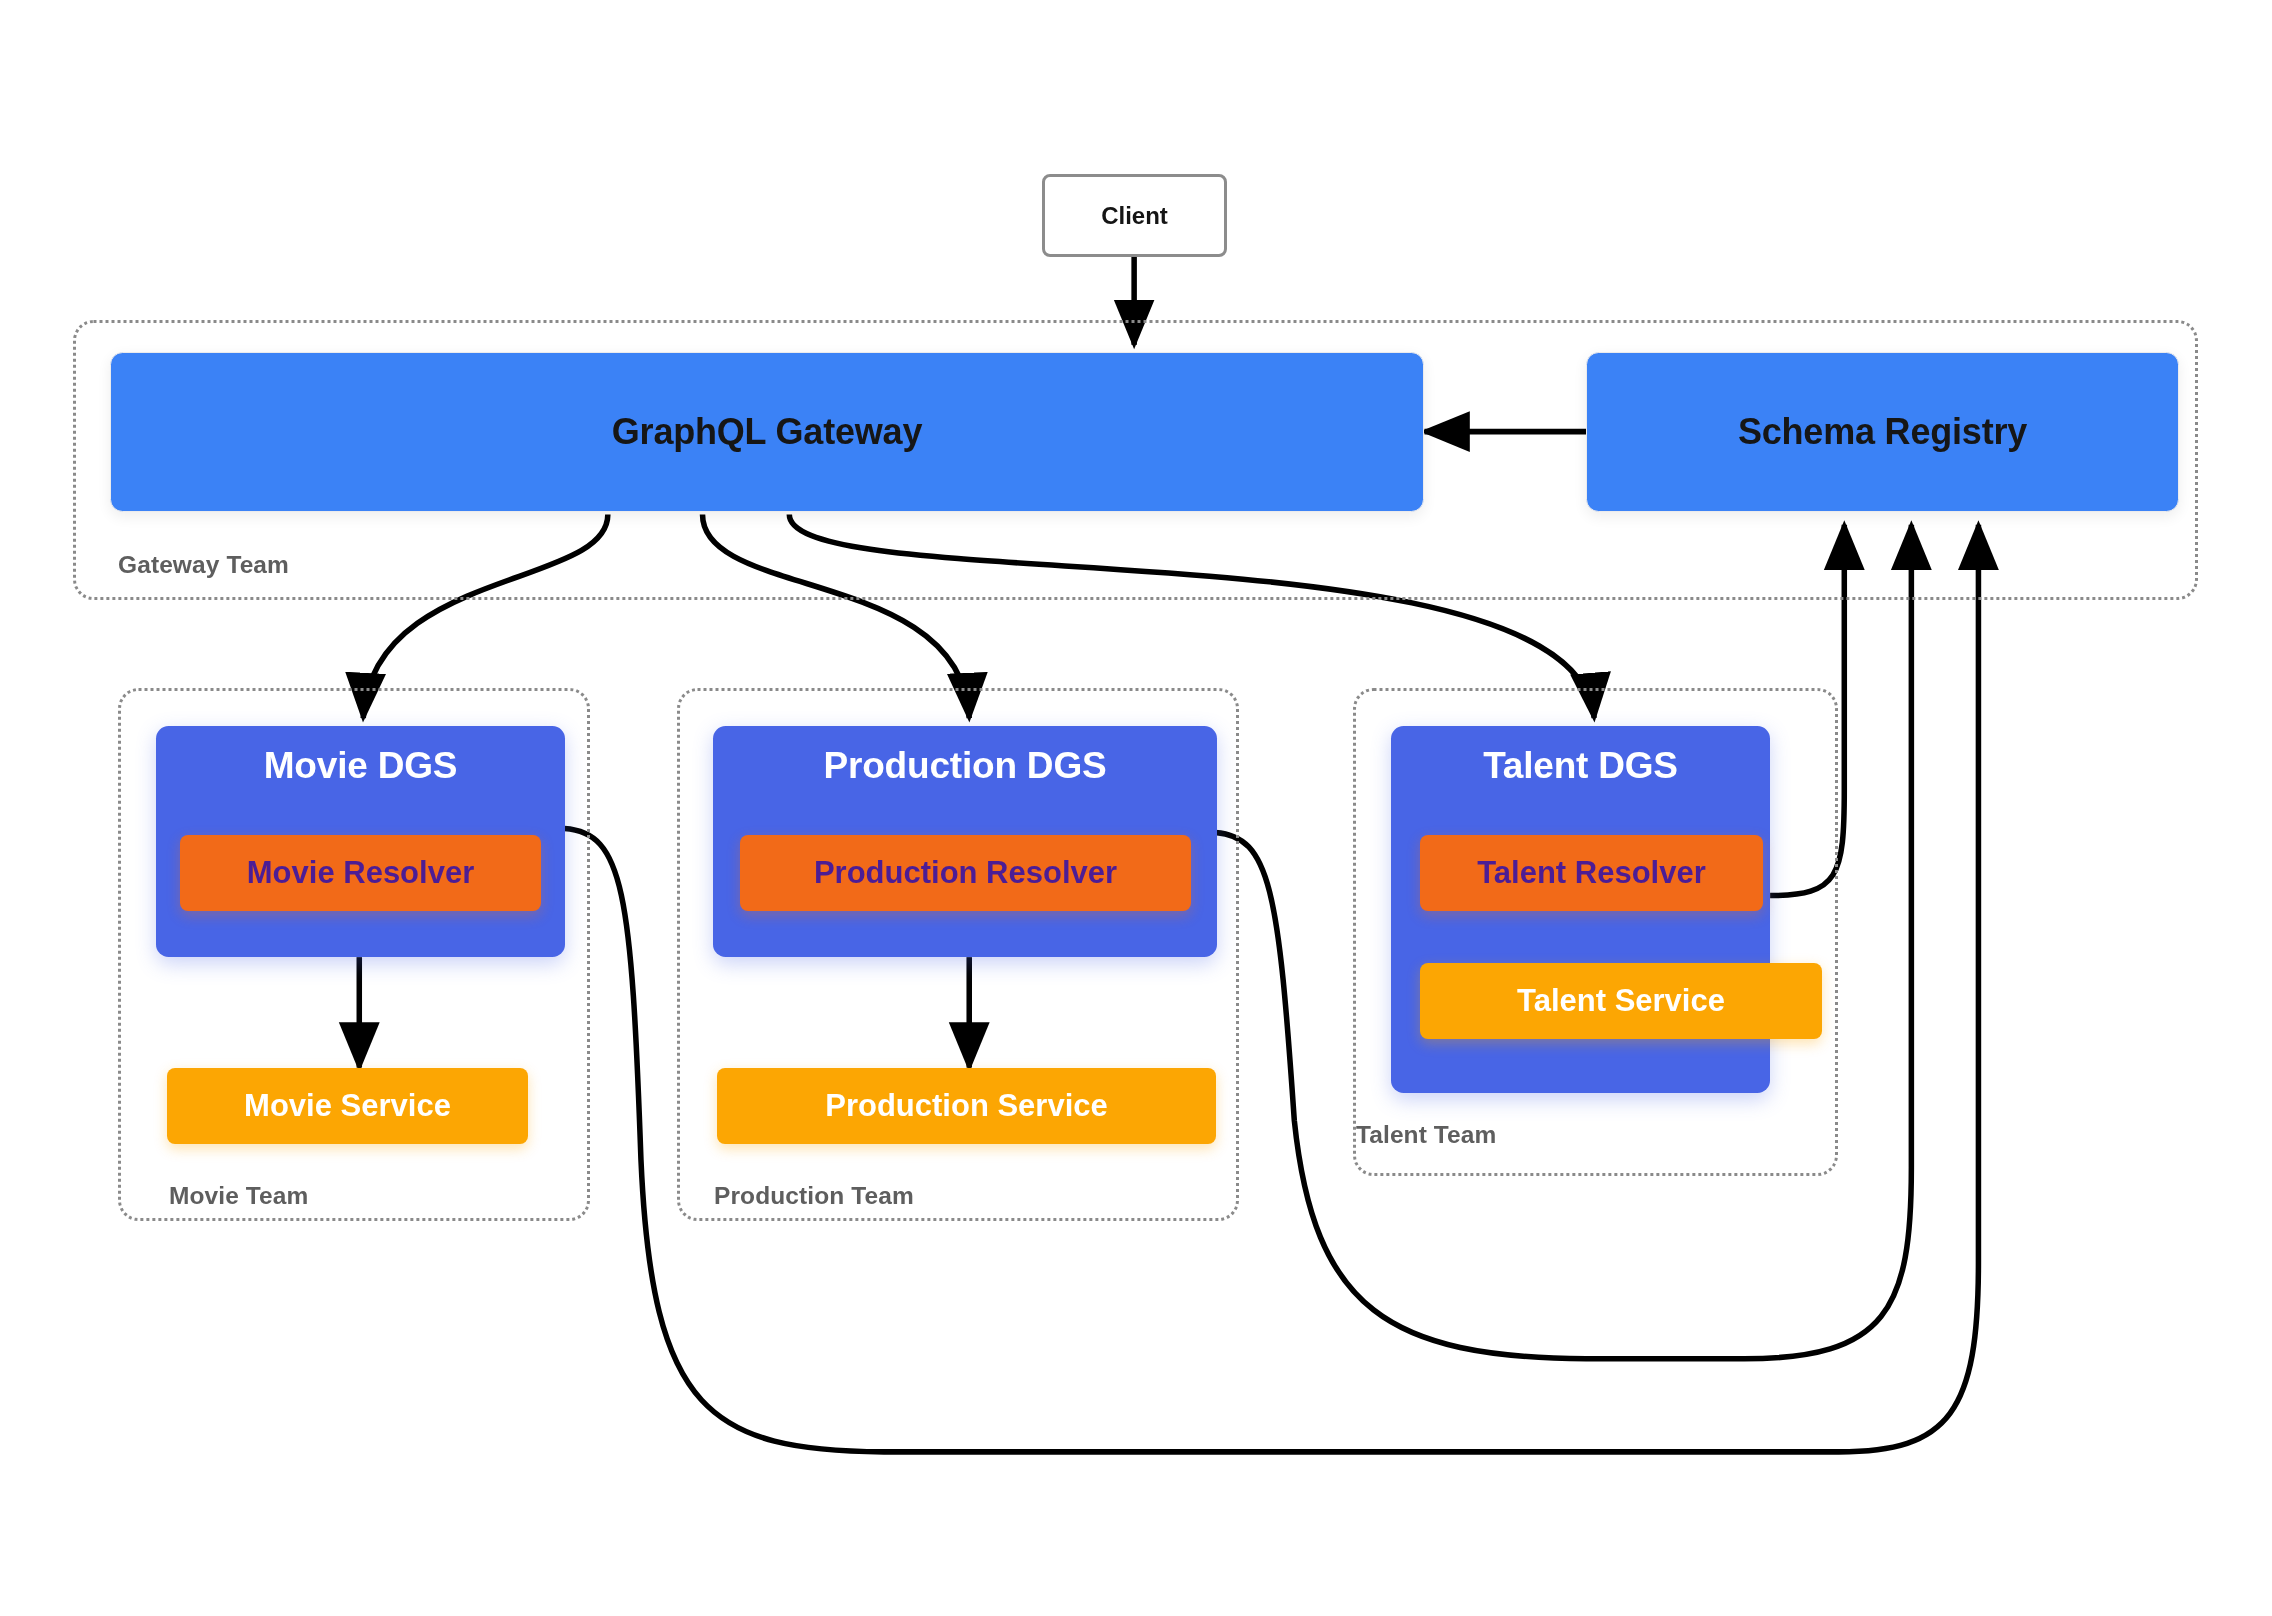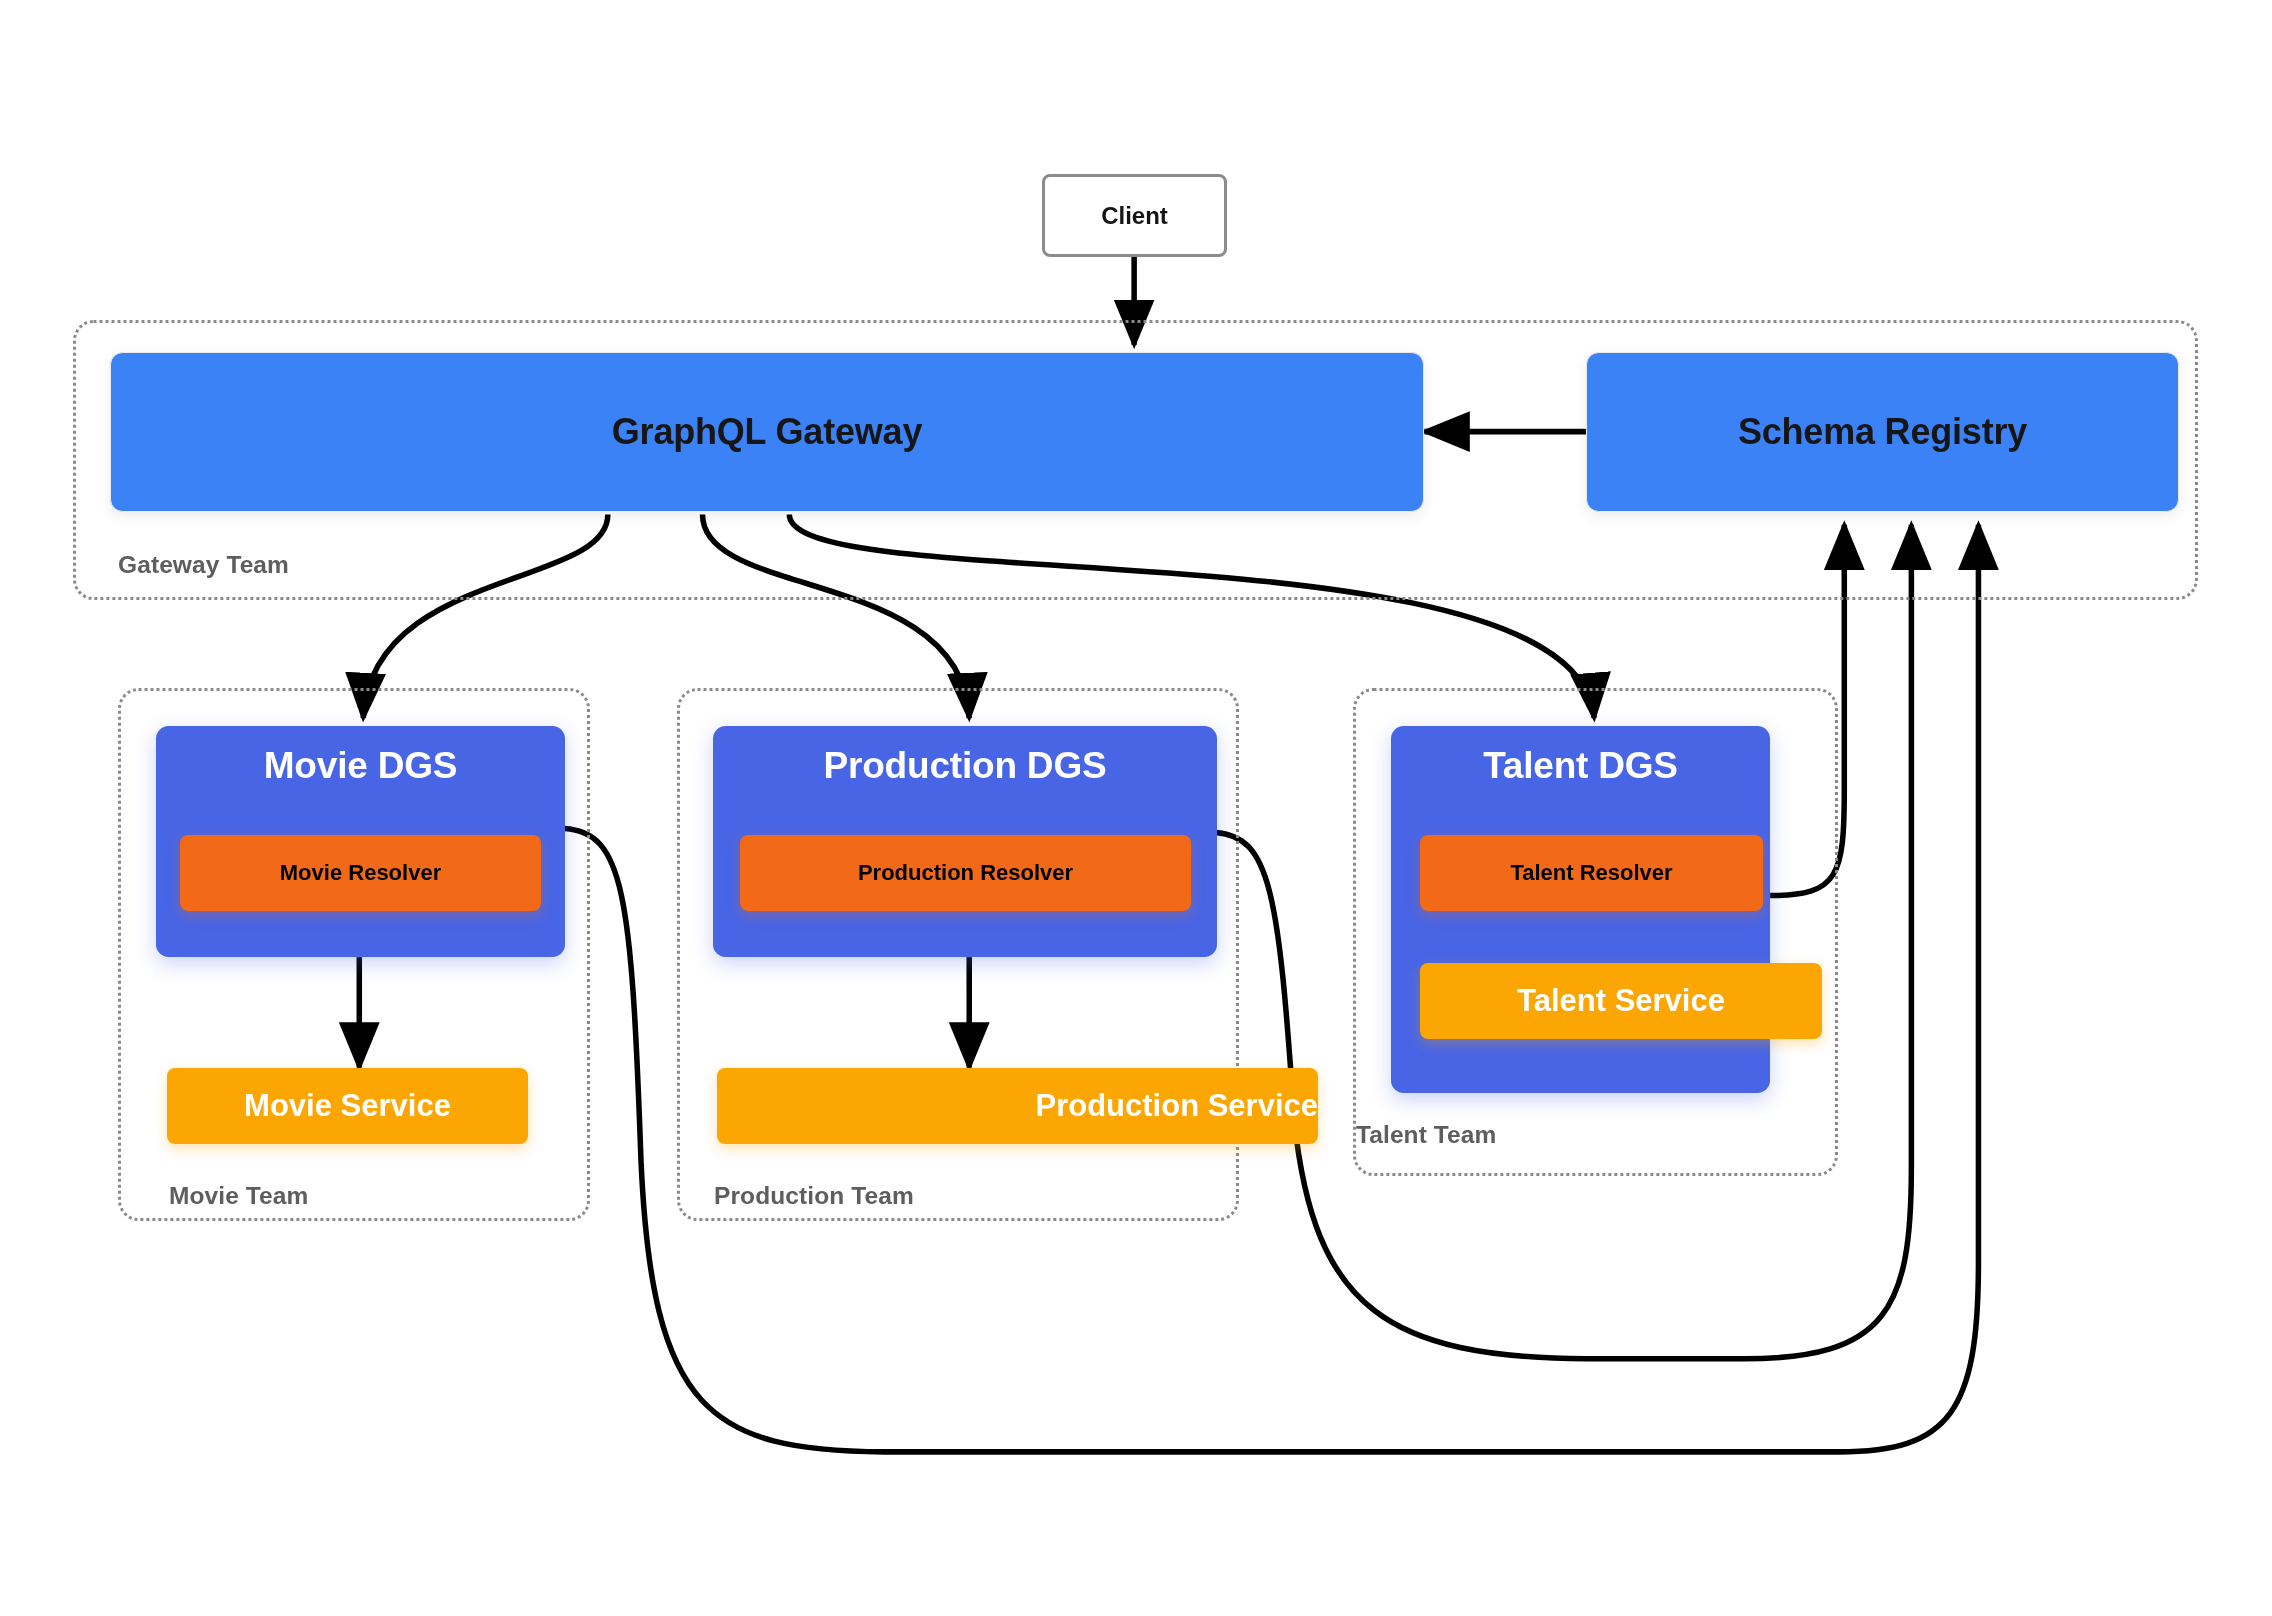--- a/index.html
+++ b/index.html
@@ -119,22 +119,22 @@
     background: #f26a18;
     border-radius: 8px;
     box-shadow: 0 4.7px 12.6px rgba(242,106,24,0.30);
     box-sizing: border-box;
     display: flex;
     align-items: center;
     justify-content: center;
     z-index: 4;
   }
   .resolver-box .box-label {
-    color: #000000;
-    font-size: 22px;
+    color: #4c1d95;
+    font-size: 31px;
     font-weight: 700;
     white-space: nowrap;
   }
 
   
   .service-box {
     position: absolute;
     background: #fca603;
     border-radius: 8px;
     box-shadow: 0 4.7px 12.6px rgba(252,166,3,0.30);
@@ -220,21 +220,21 @@
 
   <div class="team-group" style="left:677px; top:688px; width:562px; height:533px;"></div>
   <div class="team-label" style="left:714px; top:1182px;">Production Team</div>
 
   <div class="dgs-box" style="left:713px; top:726px; width:504px; height:231px;">
     <span class="dgs-title" style="margin-top:19px;">Production DGS</span>
   </div>
   <div class="resolver-box" style="left:740px; top:835px; width:451px; height:76px;">
     <span class="box-label">Production Resolver</span>
   </div>
-  <div class="service-box" style="left:717px; top:1068px; width:601px; height:76px;justify-content:flex-end;">
+  <div class="service-box" style="left:717px; top:1068px; width:499px; height:76px;">
     <span class="box-label">Production Service</span>
   </div>
 
   <div class="team-group" style="left:1353px; top:688px; width:485px; height:488px;"></div>
   <div class="team-label" style="left:1356px; top:1121px;">Talent Team</div>
 
   <div class="dgs-box" style="left:1391px; top:726px; width:379px; height:367px;">
     <span class="dgs-title" style="margin-top:19px;">Talent DGS</span>
   </div>
   <div class="resolver-box" style="left:1420px; top:835px; width:343px; height:76px;">

